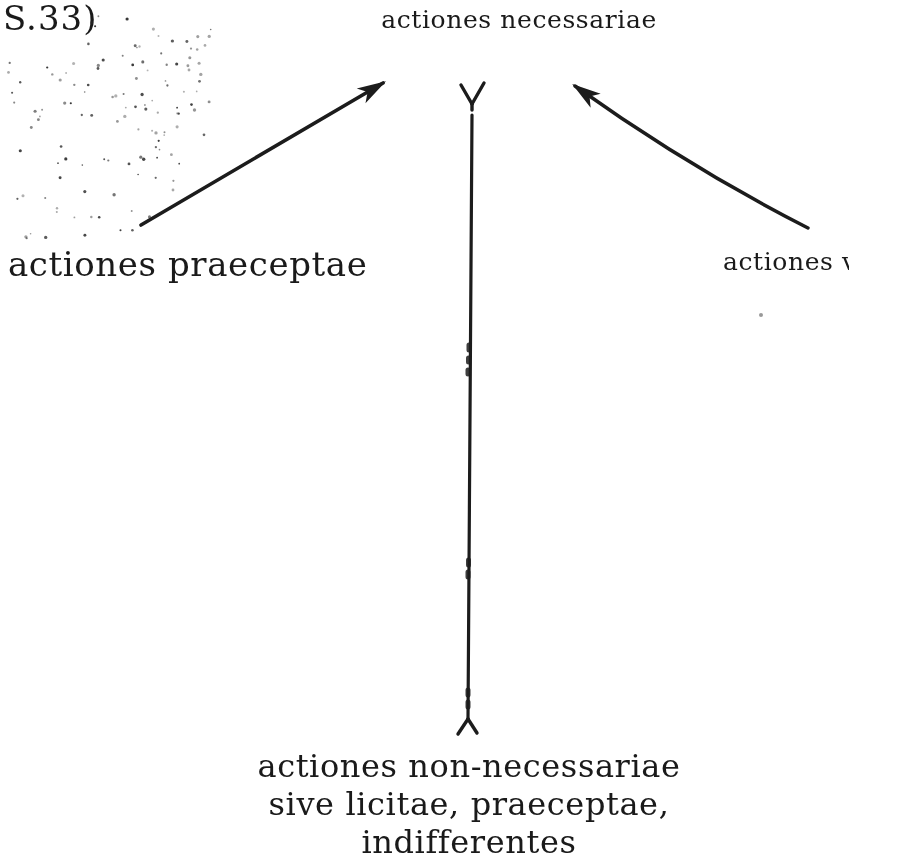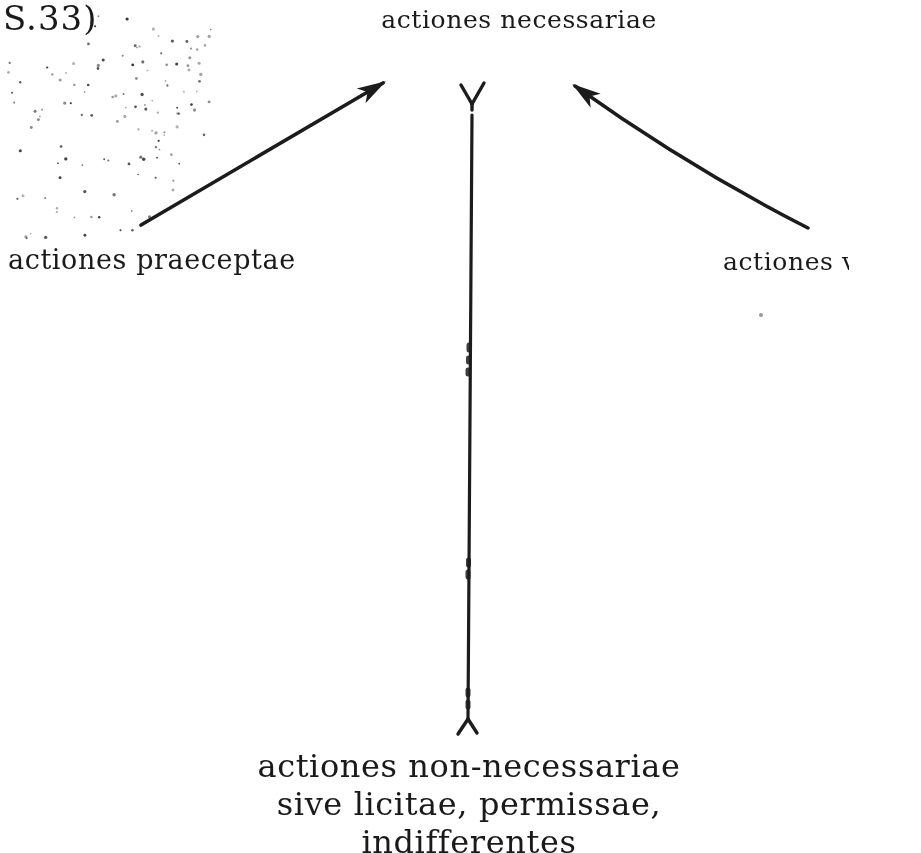--- a/index.html
+++ b/index.html
@@ -34,21 +34,21 @@
   .node-top {
     left: 474px;
     top: 5px;
     font-size: 25px;
     transform: translateX(-50%);
     margin-left: 45px;
   }
   .node-left {
     left: 8px;
     top: 244px;
-    font-size: 27px;
+    font-size: 34px;
     text-align: right;
   }
   .node-right {
     left: 723px;
     top: 247px;
     font-size: 25px;
     text-align: left;
   }
   .node-bottom {
     left: 469px;
@@ -234,17 +234,17 @@
   <div class="node node-left">
     <div>actiones praeceptae</div>
   </div>
 
   <div class="node node-right">
     <div>actiones vetitae</div>
   </div>
 
   <div class="node node-bottom">
     <div>actiones non-necessariae</div>
-    <div>sive licitae, permissae,</div>
+    <div>sive licitae, praeceptae,</div>
     <div>indifferentes</div>
   </div>
 
 </div>
 
 </body></html>

